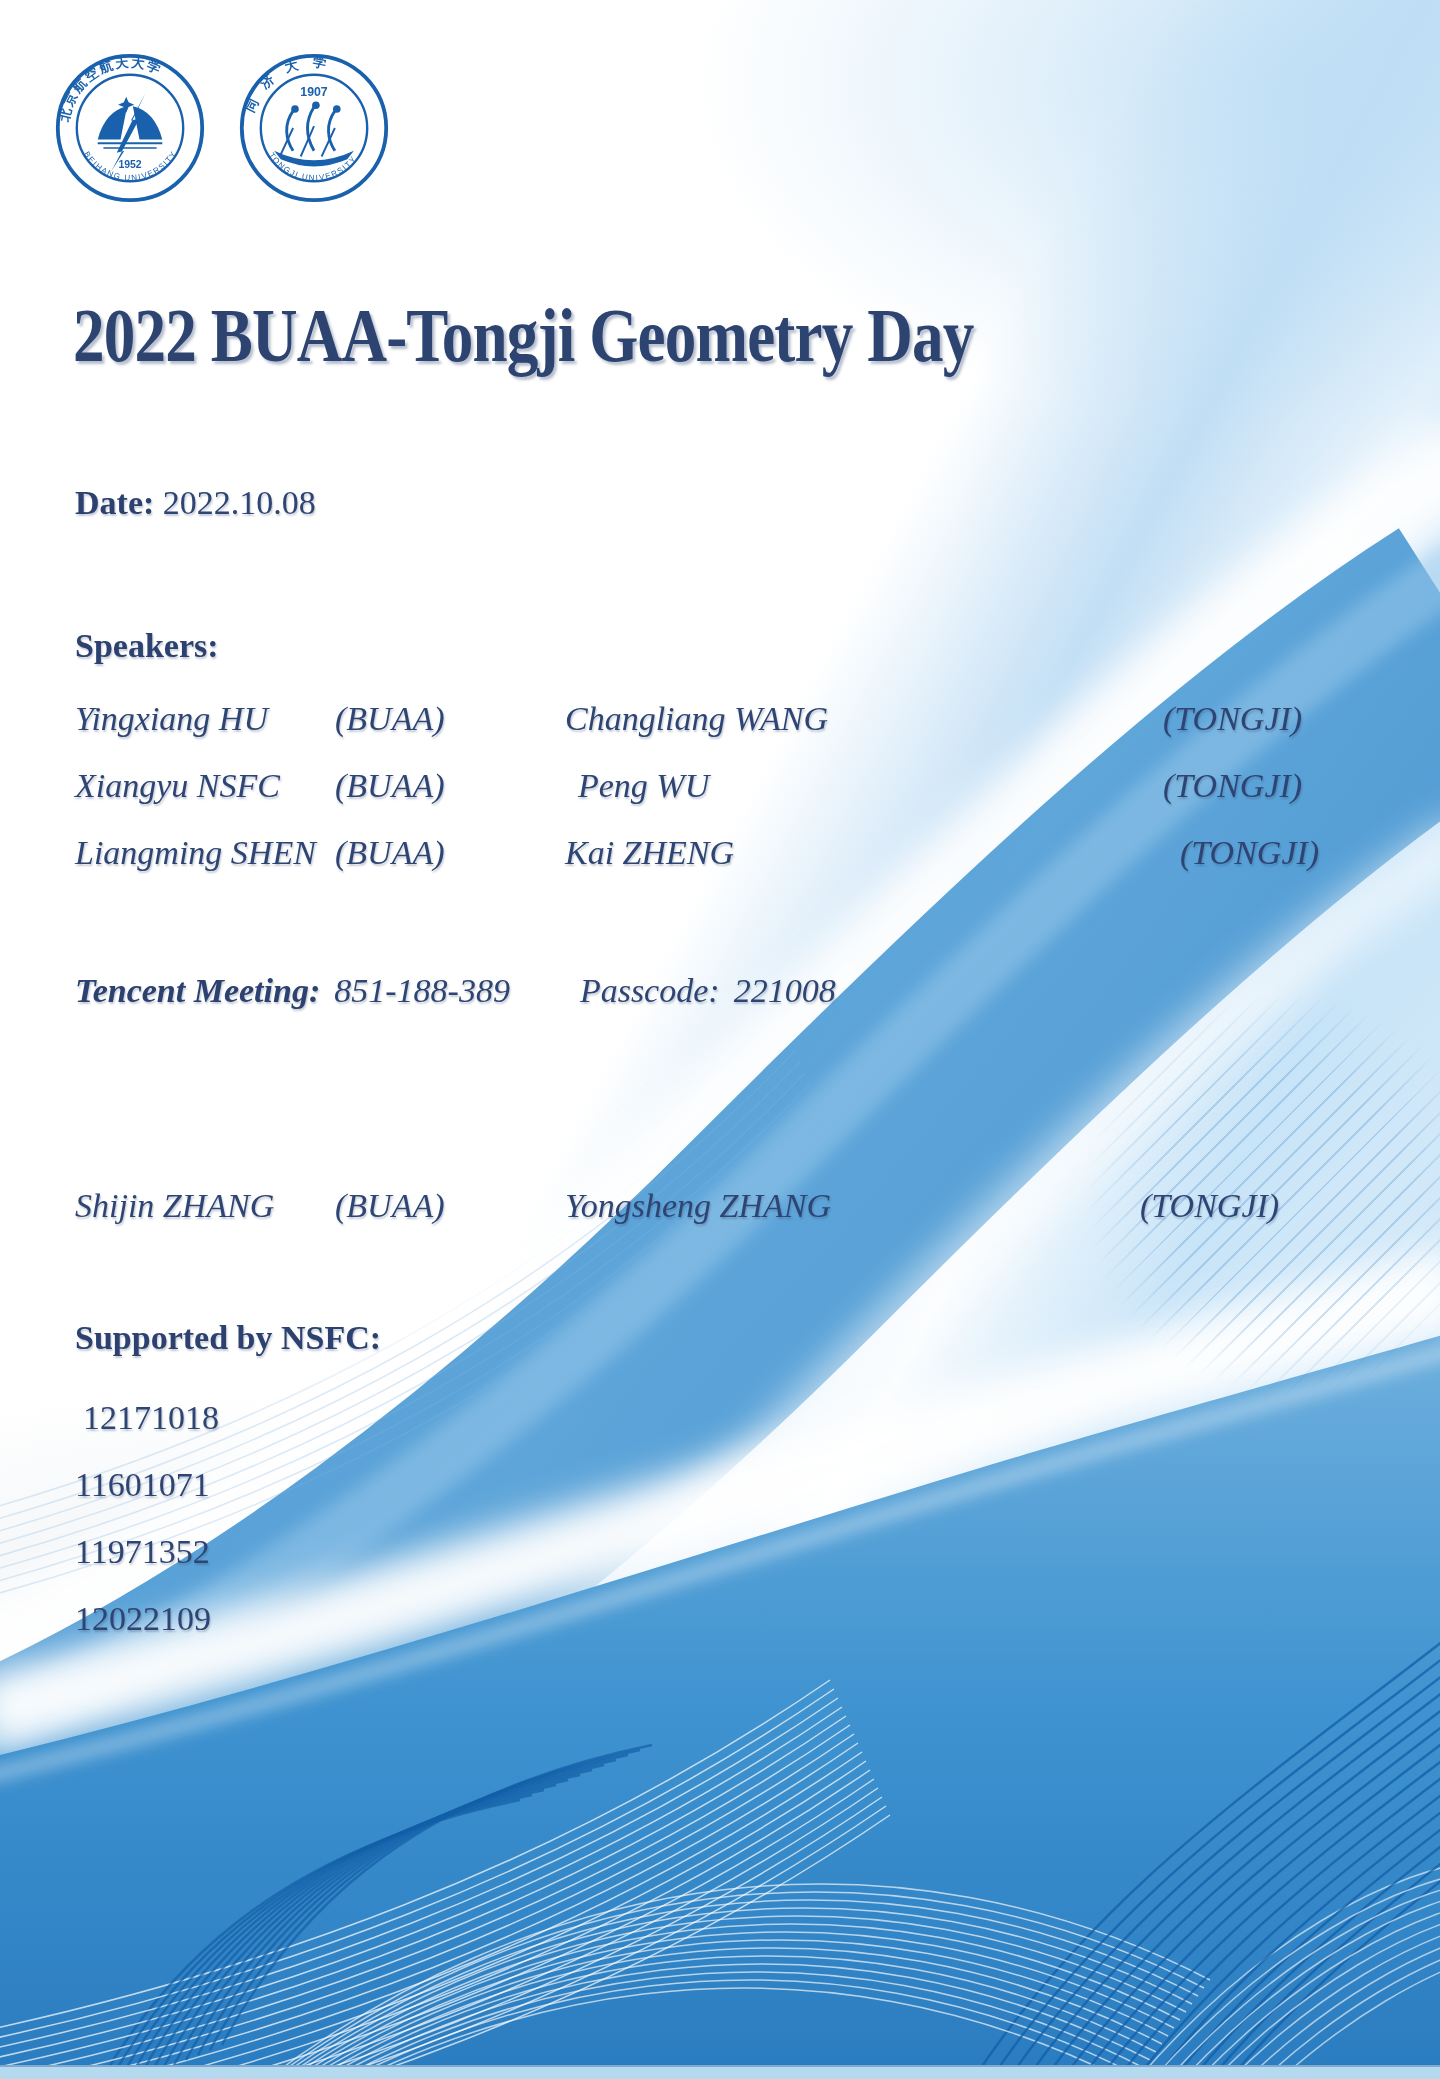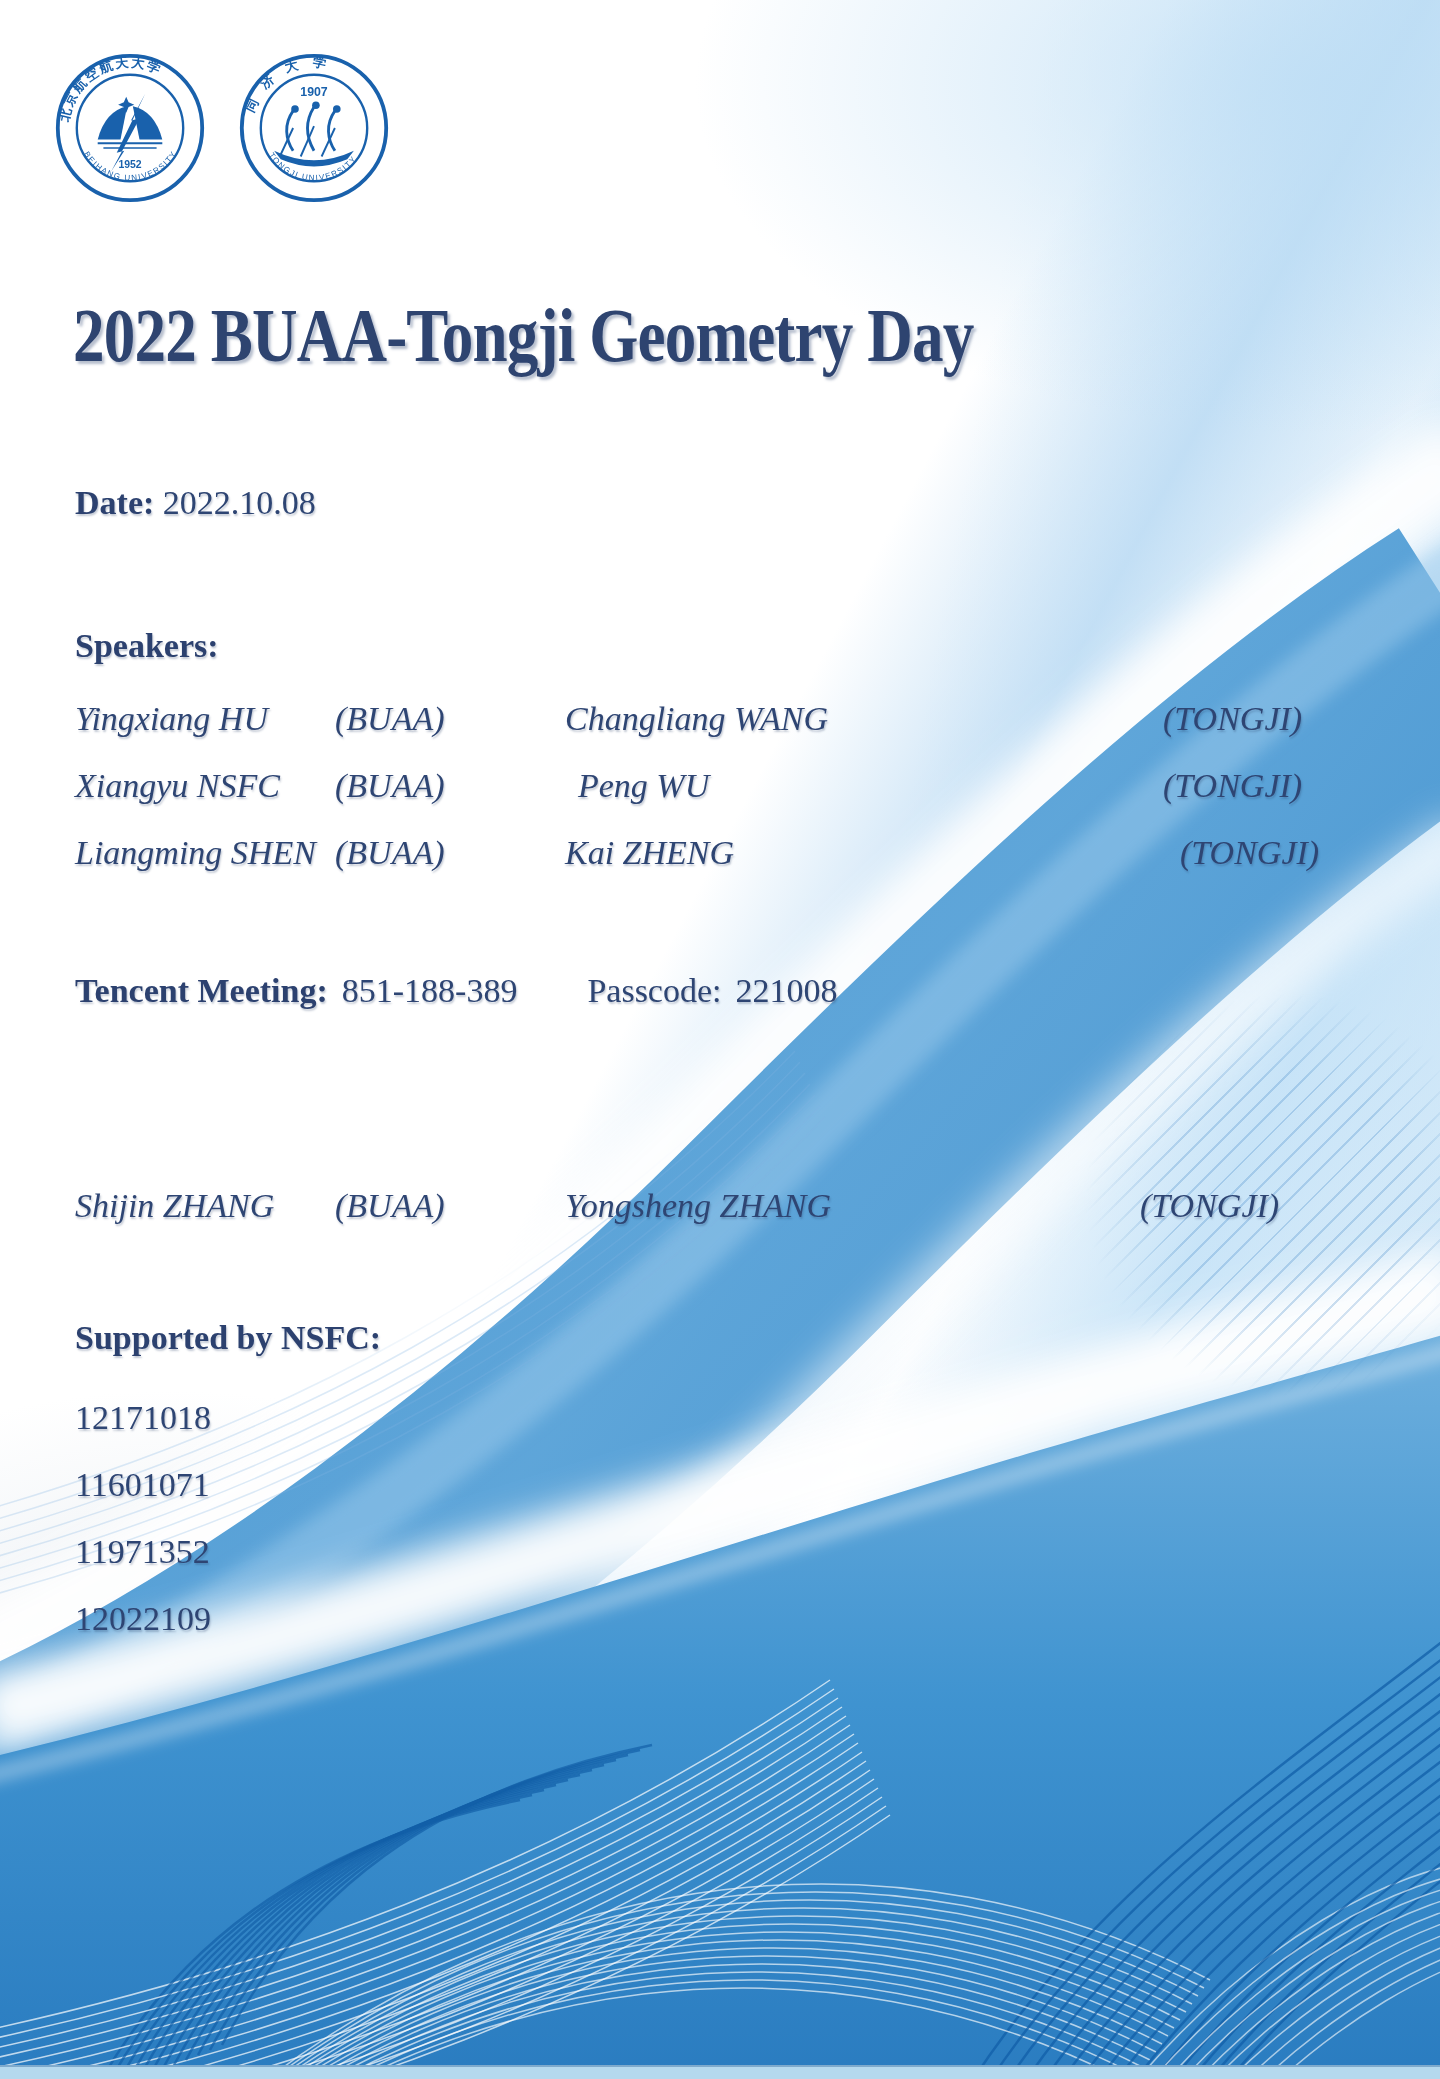--- a/index.html
+++ b/index.html
@@ -46,21 +46,21 @@
         text-shadow:1px 2px 2px rgba(40,60,100,.28);}
   .bold{font-weight:bold;color:#2c416f;}
   .row{position:absolute;width:100%;height:52px;font-style:italic;}
   .c1{position:absolute;left:75px;}
   .c2{position:absolute;left:335px;}
   .c3{position:absolute;left:565px;}
   .c4{position:absolute;left:1163px;}
   .row.r2 .c3{left:578px;text-align:center;}
   .row.r3 .c4{left:1180px;}
   .org-row .c4{left:1140px;}
-  .meeting-line{display:flex;gap:14px;align-items:baseline;}
+  .meeting-line{display:flex;gap:14px;align-items:baseline;font-style:italic;}
   .meeting-gap{width:42px;}
 </style>
 </head>
 <body>
 
 <div class="poster">
 
   <div class="bg-mist"></div>
 
   <svg class="bg-waves" viewBox="0 0 1440 2079" aria-hidden="true">
@@ -268,19 +268,19 @@
     </div>
 
     <div class="row line org-row" style="top:1180px">
       <span class="c1">Shijin ZHANG</span>
       <span class="c2">(BUAA)</span>
       <span class="c3">Yongsheng ZHANG</span>
       <span class="c4">(TONGJI)</span>
     </div>
 
     <div class="abs line bold" style="left:75px;top:1312px">Supported by NSFC:</div>
-    <div class="abs line" style="left:75px;top:1392px">12171018</div>
+    <div class="abs line" style="left:83px;top:1392px">12171018</div>
     <div class="abs line" style="left:75px;top:1459px">11601071</div>
     <div class="abs line" style="left:75px;top:1526px">11971352</div>
     <div class="abs line" style="left:75px;top:1593px">12022109</div>
 
   </div>
 </div>
 
 </body></html>

